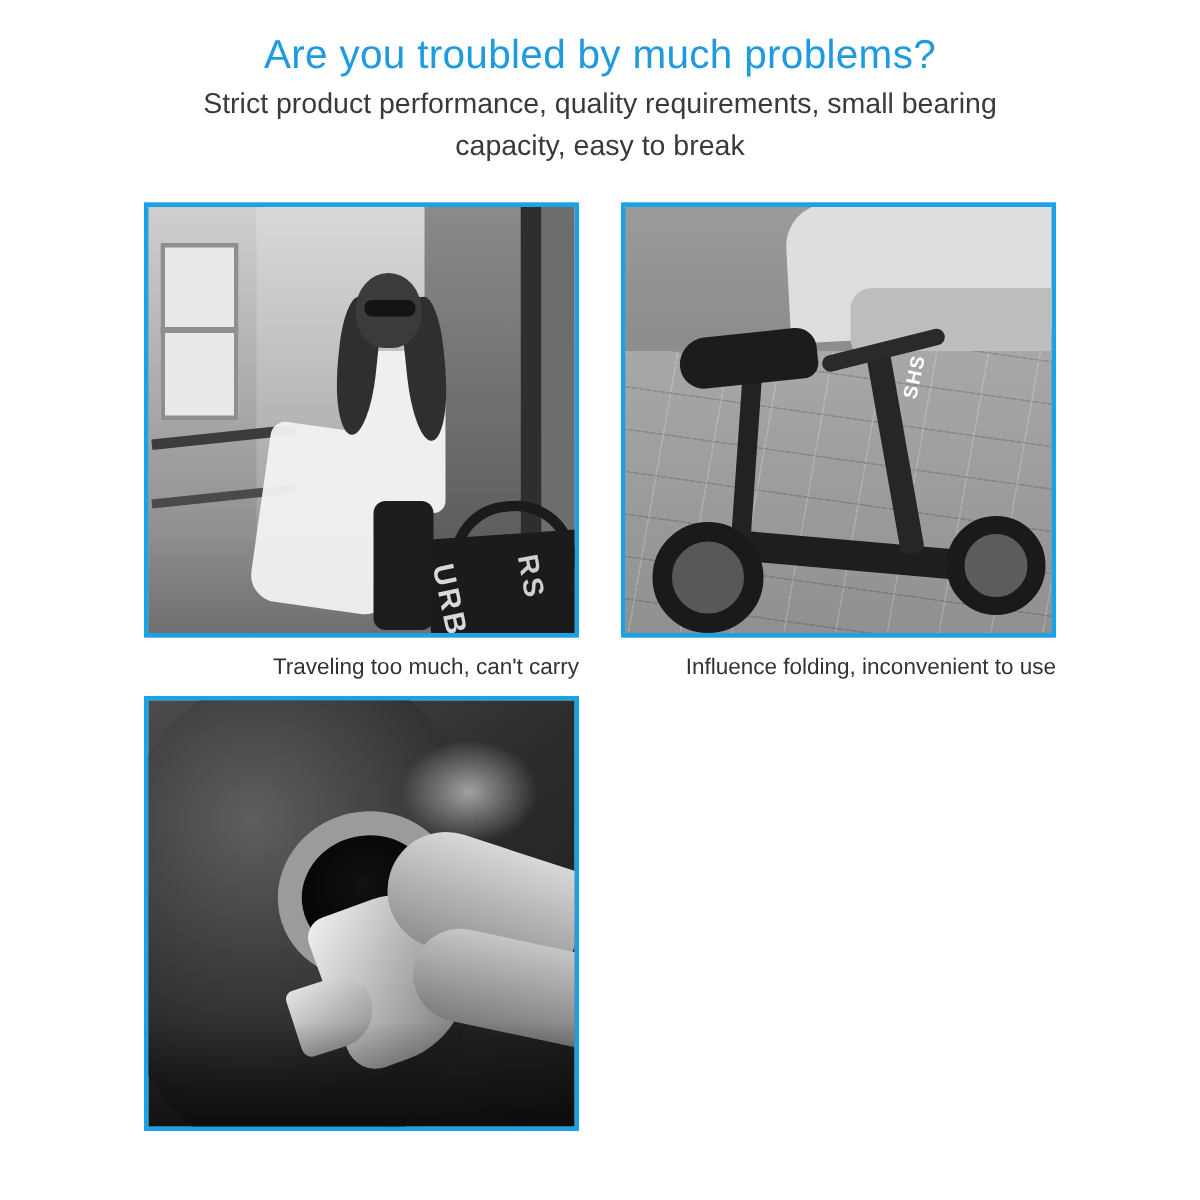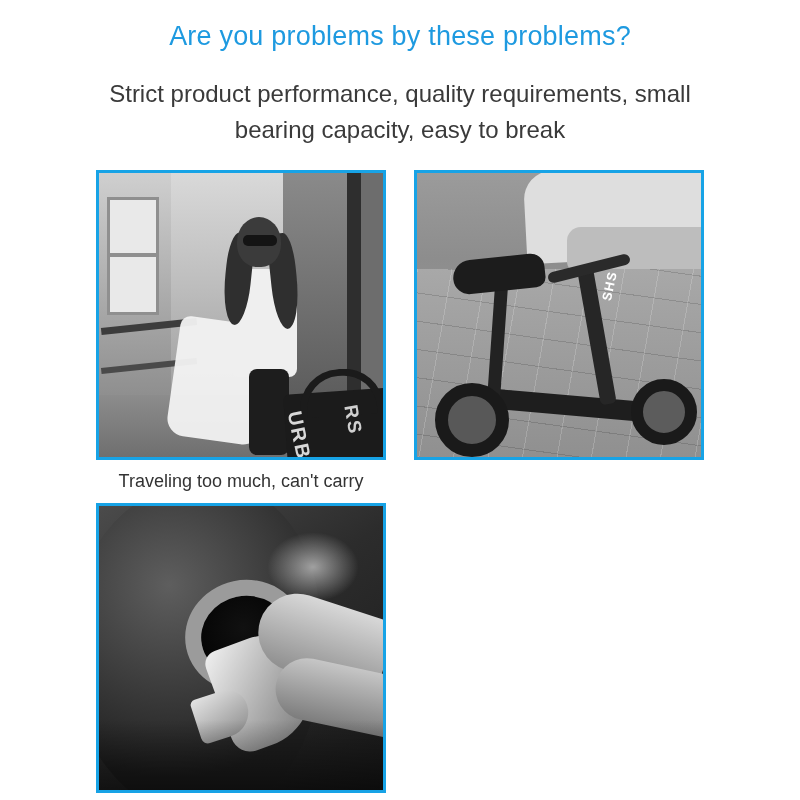--- a/index.html
+++ b/index.html
@@ -23,23 +23,23 @@
     text-align: center;
   }
   .headline {
     color: #1e9ae0;
     font-size: 27px;
     font-weight: 400;
     letter-spacing: 0.2px;
     line-height: 1.1;
   }
   .subline {
-    margin-top: 24px;
+    margin-top: 4px;
     color: #3a3a3a;
-    font-size: 24px;
+    font-size: 19px;
     font-weight: 400;
     line-height: 1.5;
     padding: 0 100px;
   }
 
   
   .grid {
     margin-top: 22px;
     display: grid;
     grid-template-columns: 290px 290px;
@@ -54,23 +54,23 @@
   .frame {
     width: 290px;
     height: 290px;
     border: 3px solid #17a3e6;
     overflow: hidden;
     position: relative;
     background: #9a9a9a;
   }
   .caption {
     margin-top: 10px;
-    text-align: center;
+    text-align: right;
     color: #333333;
-    font-size: 18px;
+    font-size: 15px;
     line-height: 1.3;
   }
 
   
   .photo { position: absolute; inset: 0; }
 
   
   .p1 { background: linear-gradient(180deg,#d9d9d9 0%,#bdbdbd 40%,#8e8e8e 100%); }
   .p1 .wallL { position:absolute; left:0; top:0; width:72px; height:100%;
     background: linear-gradient(180deg,#cfcfcf,#7d7d7d); }
@@ -244,21 +244,21 @@
     position:absolute; left:0; bottom:0; width:100%; height:70px;
     background: linear-gradient(180deg, rgba(0,0,0,0), rgba(0,0,0,.55));
   }
 </style>
 </head>
 <body>
 
 <div class="page">
 
   <div class="header">
-    <div class="headline">Are you problems by these problems?</div>
+    <div class="headline">Are you troubled by much problems?</div>
     <div class="subline">Strict product performance, quality requirements, small bearing capacity, easy to break</div>
   </div>
 
   <div class="grid">
 
     <div class="cell">
       <div class="frame">
         <div class="photo p1">
           <div class="wallL"></div>
           <div class="window"></div>
@@ -295,20 +295,21 @@
           <div class="deck"></div>
           <div class="post"></div>
           <div class="seat"></div>
           <div class="stem"></div>
           <div class="bar"></div>
           <div class="wheelFront"></div>
           <div class="wheelRear"></div>
           <div class="label">SHS</div>
         </div>
       </div>
+      <div class="caption">Influence folding, inconvenient to use</div>
     </div>
 
     <div class="cell">
       <div class="frame">
         <div class="photo p4">
           <div class="bodyDark"></div>
           <div class="glare"></div>
           <div class="hole"></div>
           <div class="hookMetal"></div>
           <div class="hookTip"></div>

